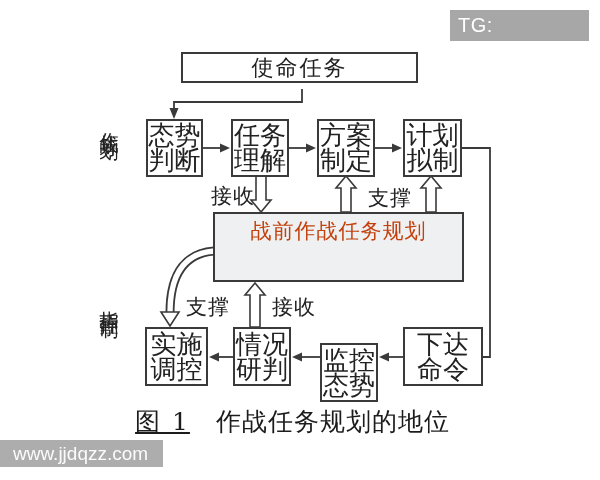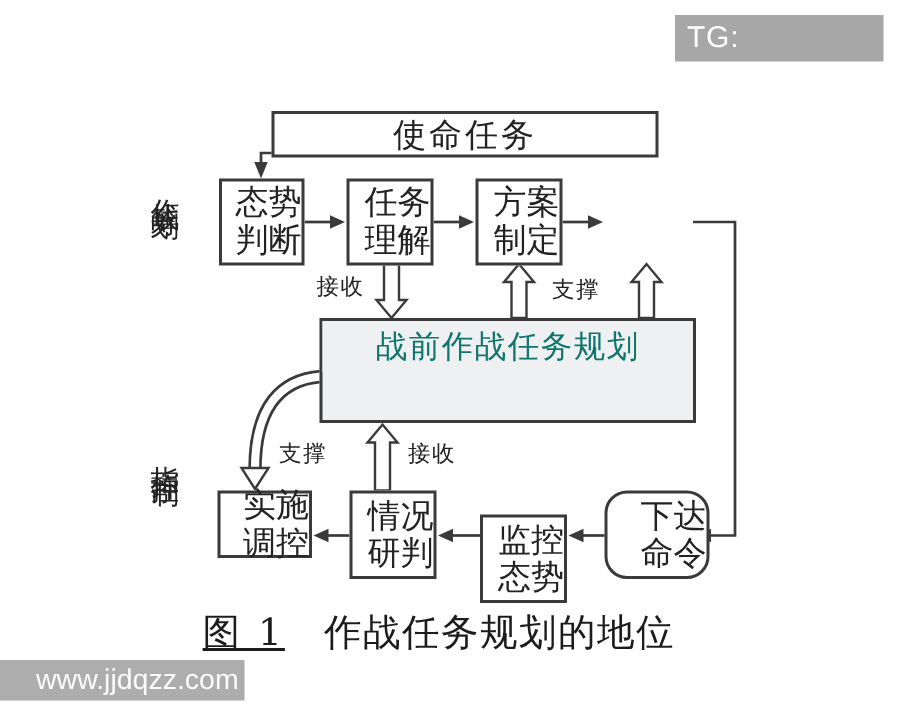--- a/index.html
+++ b/index.html
@@ -14,54 +14,54 @@
     left:450px;top:10px;width:139px;height:31px;
     background:#a7a7a7;color:#ffffff;
     font-family:"Liberation Sans","DejaVu Sans",sans-serif;
     font-size:20px;line-height:31px;padding-left:8px;box-sizing:border-box;
     letter-spacing:0.5px;
   }
   .wm-bottom{
     left:0;top:440px;width:163px;height:27px;
     background:rgba(150,150,150,0.78);color:rgba(255,255,255,0.95);
     font-family:"Liberation Sans","DejaVu Sans",sans-serif;
-    font-size:19px;line-height:27px;padding-left:24px;box-sizing:border-box;
+    font-size:19px;line-height:27px;padding-left:13px;box-sizing:border-box;
   }
   
   .box{
     border:2px solid #3a3a3a;background:#ffffff;color:#222;
     display:flex;flex-direction:column;align-items:center;justify-content:center;
     box-sizing:border-box;text-align:center;
   }
   .box span{display:block;}
   .mission{
-    left:181px;top:74px;width:258px;height:31px;
+    left:181px;top:52px;width:237px;height:31px;
     font-size:22px;letter-spacing:2px;
   }
-  .node{width:58px;height:58px;font-size:22px;line-height:25px;align-items:flex-end;}
+  .node{width:58px;height:58px;font-size:26px;line-height:25px;}
   .n1{left:146px;top:119px;width:57px;}
   .n2{left:231px;top:119px;}
   .n3{left:317px;top:119px;}
   .n4{left:403px;top:119px;width:59px;}
-  .b1{left:145px;top:327px;width:63px;height:45px;}
+  .b1{left:145px;top:327px;width:63px;height:59px;}
   .b2{left:233px;top:327px;height:59px;}
   .b3{left:320px;top:327px;height:59px;margin-top:16px;}
-  .b4{left:403px;top:327px;width:70px;height:59px;border-radius:15px;}
+  .b4{left:403px;top:327px;width:80px;height:59px;}
   
   .midbox{
     left:213px;top:212px;width:251px;height:70px;
     border:2px solid #3a3a3a;box-sizing:border-box;background:#eff0f2;
   }
   .midrow{
     height:34px;display:flex;align-items:center;justify-content:center;
-    font-size:21px;letter-spacing:1px;color:#0f766e;background:#eff0f2;
+    font-size:21px;letter-spacing:1px;color:#c2410c;background:#eff0f2;
   }
   .midrow.r2{border-top:2px solid #3a3a3a;background:#e7e9ed;height:32px;}
   
-  .edge-label{font-size:15px;color:#222;letter-spacing:1px;}
+  .edge-label{font-size:21px;color:#222;letter-spacing:1px;}
   .lbl-receive-top{left:211px;top:182px;}
   .lbl-support-top{left:368px;top:184px;}
   .lbl-support-bottom{left:186px;top:293px;}
   .lbl-receive-bottom{left:272px;top:293px;}
   
   .stage-label{
     writing-mode:vertical-rl;text-orientation:upright;
     font-size:19px;letter-spacing:3px;color:#222;left:97px;
   }
   .stage-planning{top:117px;height:90px;}
@@ -132,20 +132,24 @@
     <span>判断</span>
   </div>
   <div class="abs box node n2">
     <span>任务</span>
     <span>理解</span>
   </div>
   <div class="abs box node n3">
     <span>方案</span>
     <span>制定</span>
   </div>
+  <div class="abs box node n4">
+    <span>计划</span>
+    <span>拟制</span>
+  </div>
 
   <div class="abs edge-label lbl-receive-top">接收</div>
   <div class="abs edge-label lbl-support-top">支撑</div>
   <div class="abs edge-label lbl-support-bottom">支撑</div>
   <div class="abs edge-label lbl-receive-bottom">接收</div>
 
   <div class="abs midbox">
     <div class="midrow">战前作战任务规划</div>
   </div>
 

